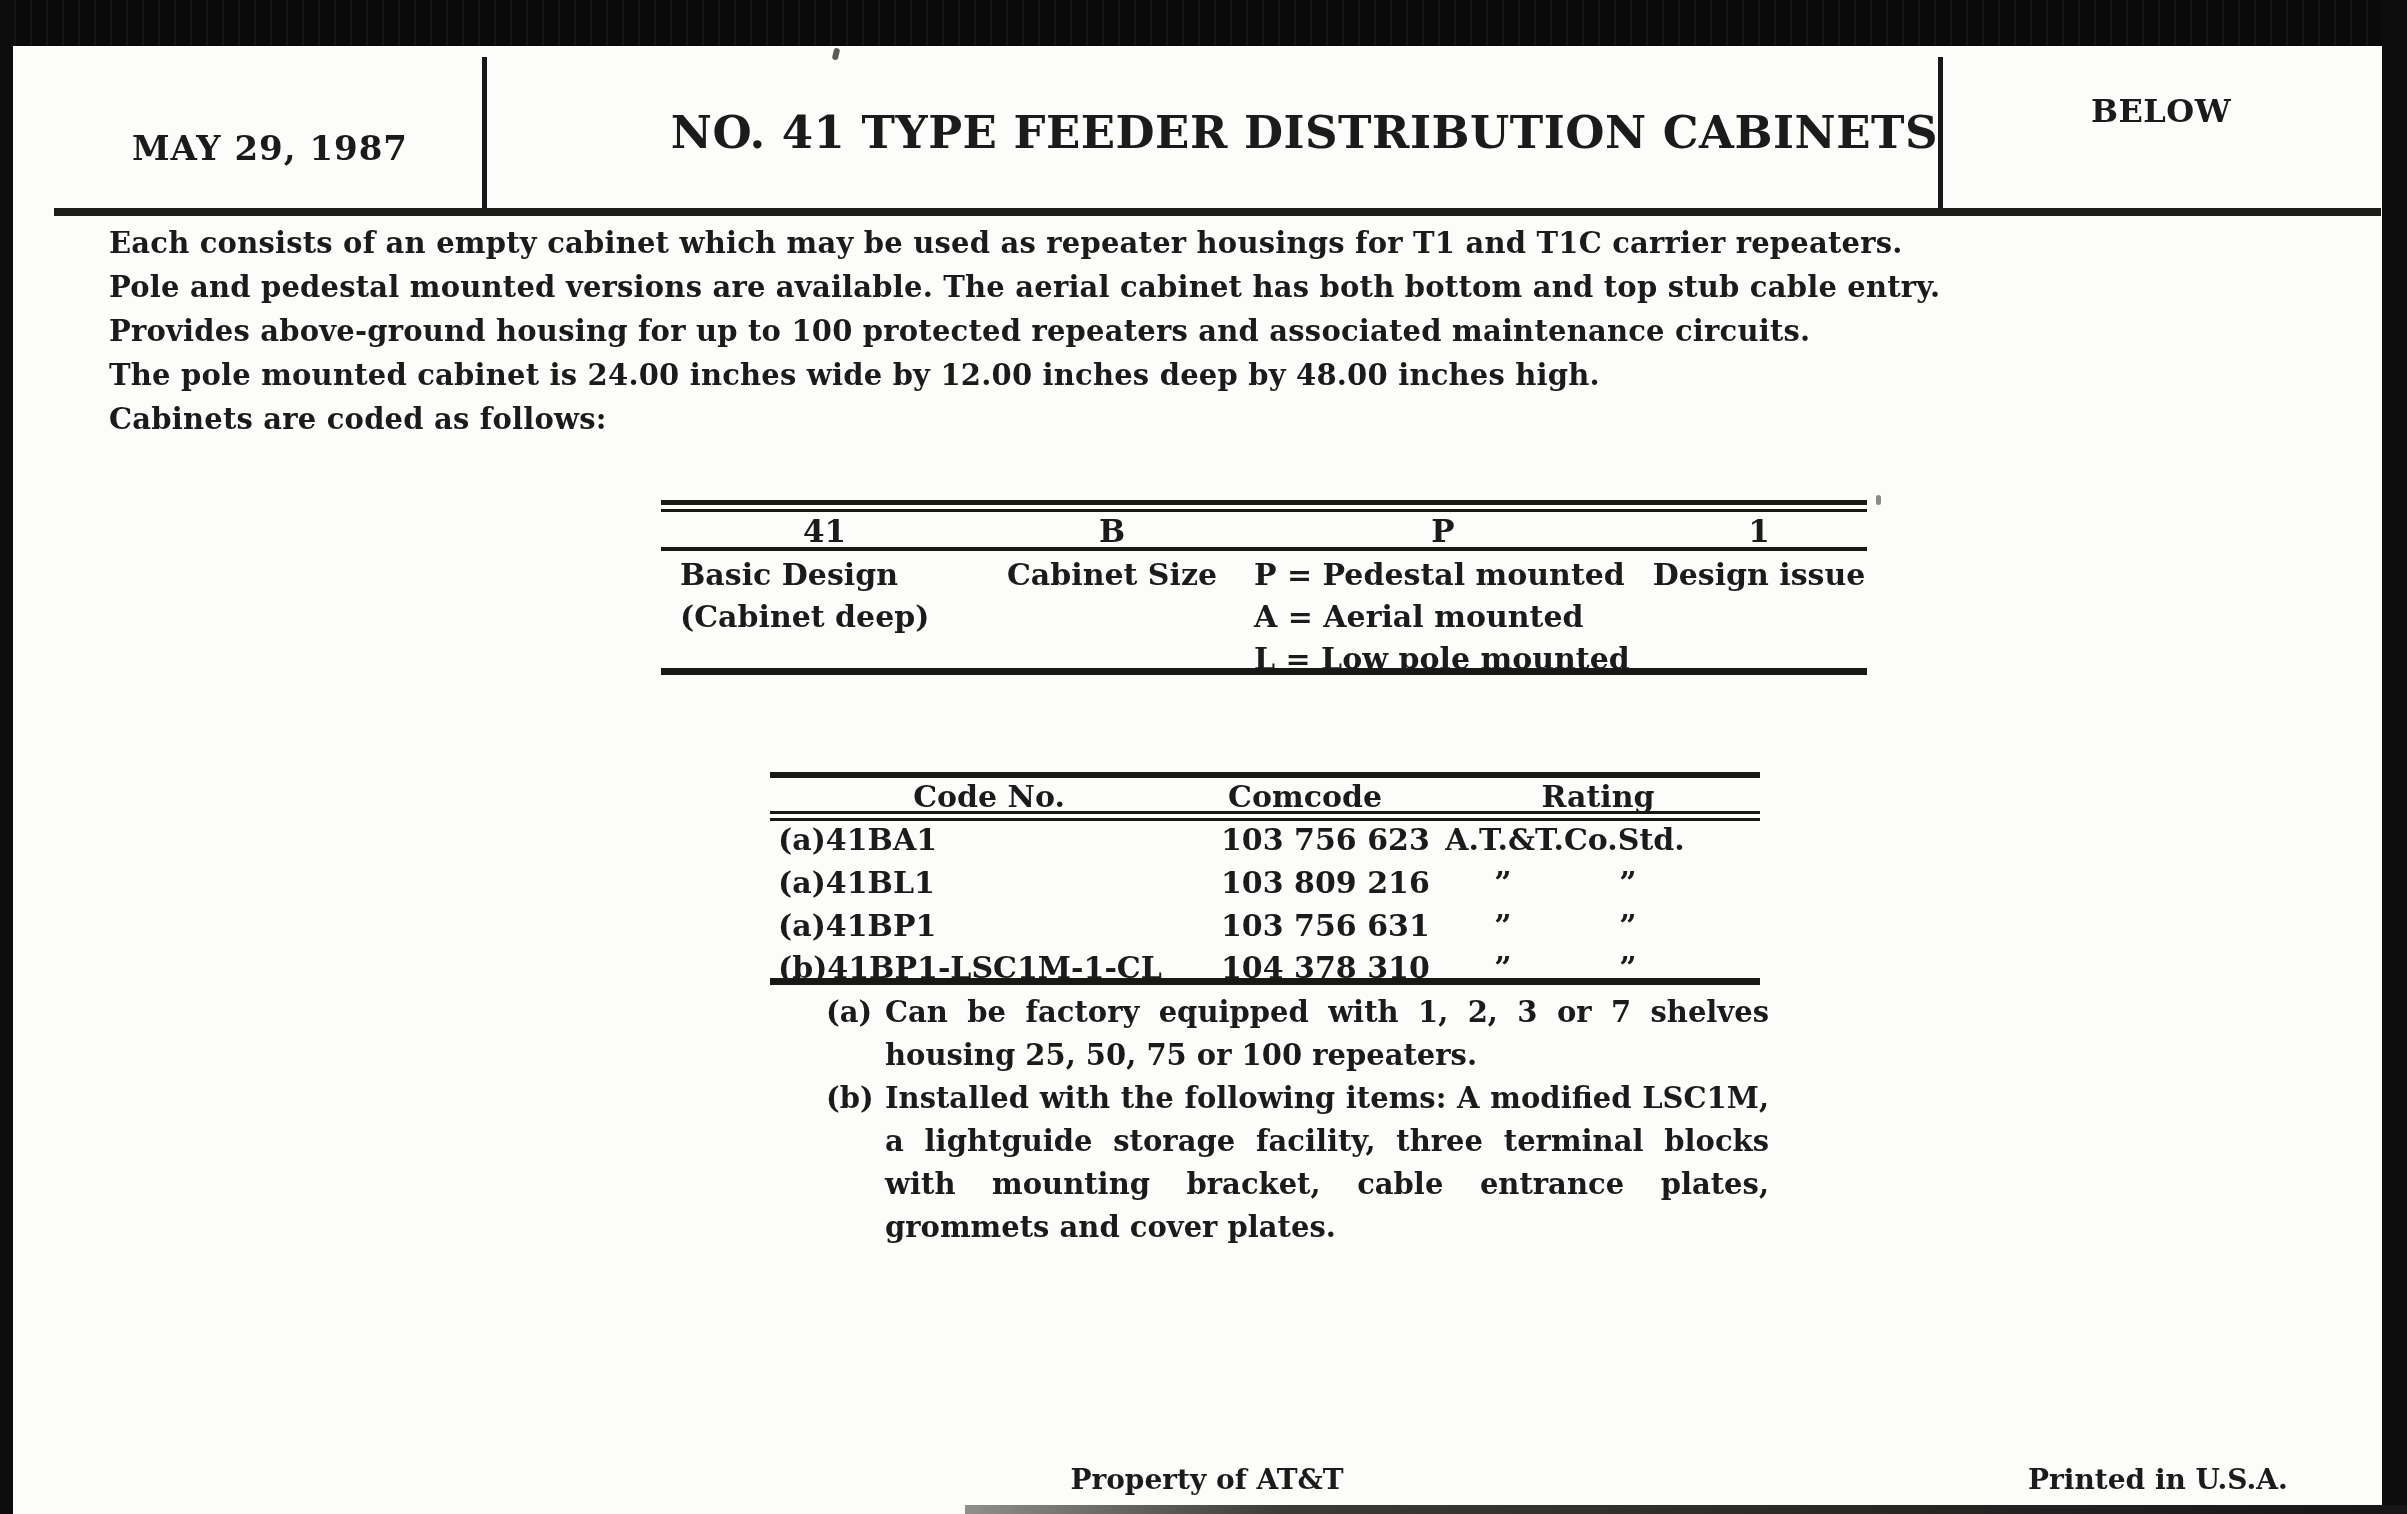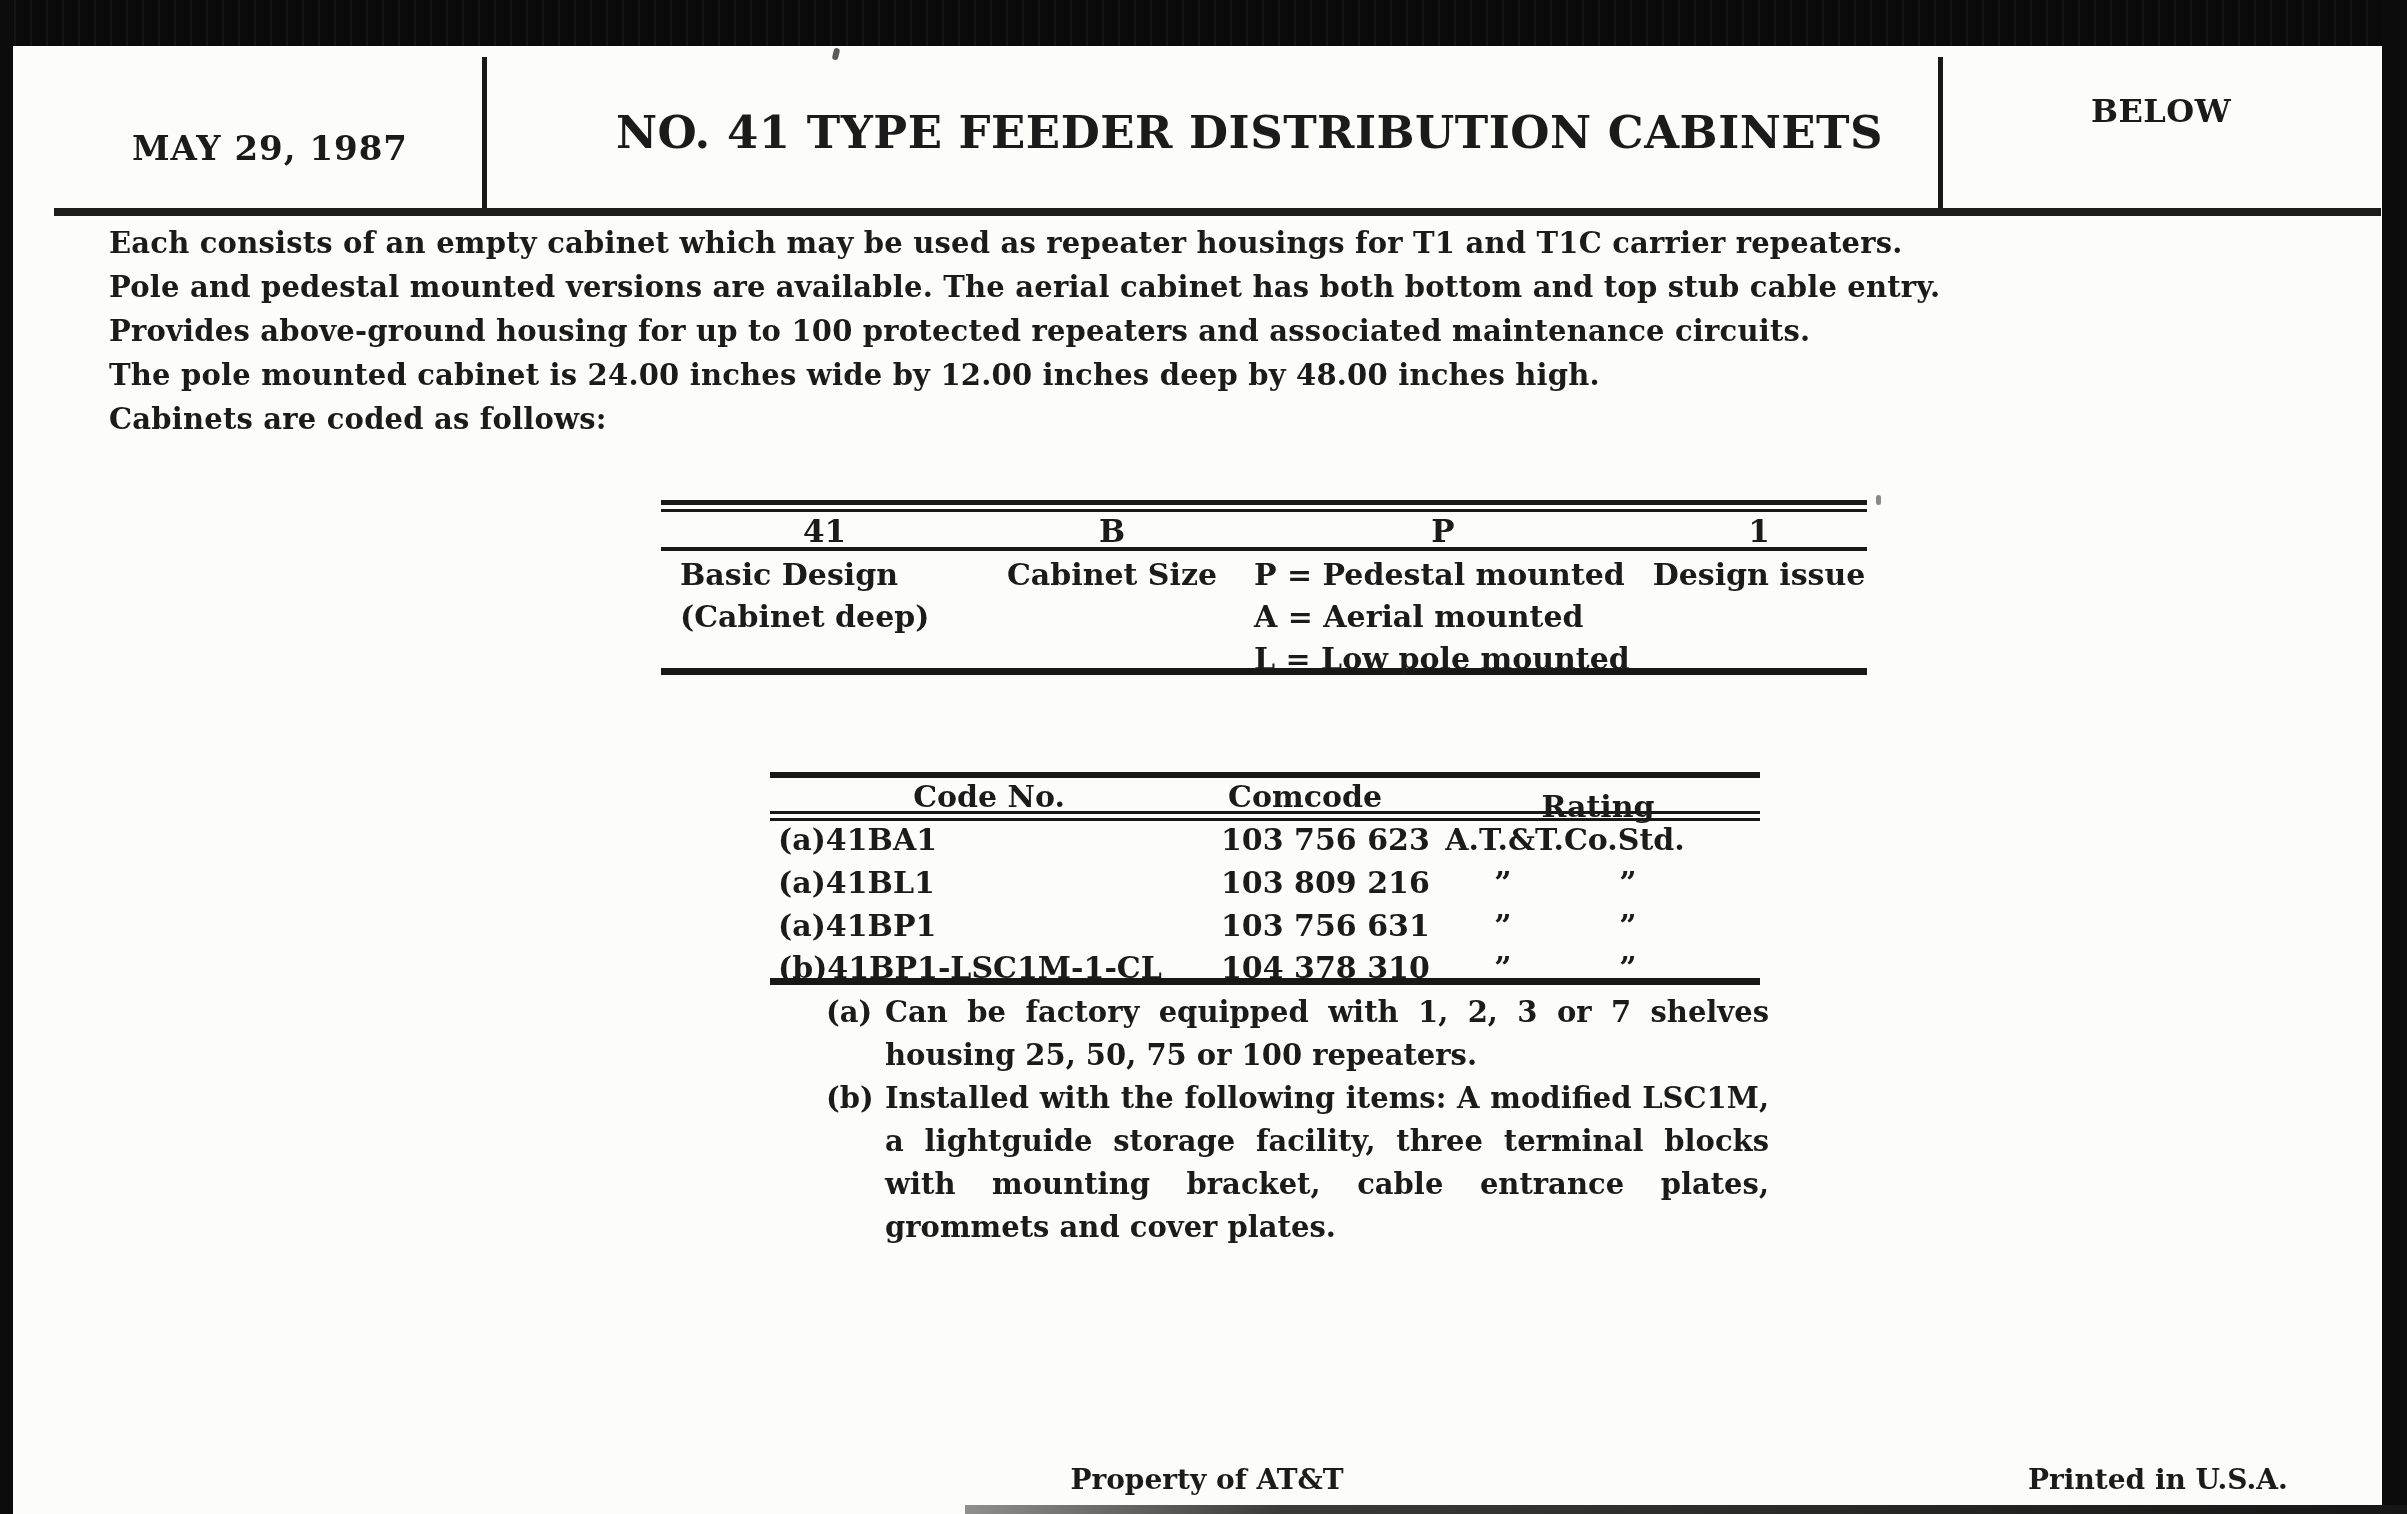--- a/index.html
+++ b/index.html
@@ -20,21 +20,21 @@
   .speck1{left:833px;top:48px;width:6px;height:12px;transform:rotate(14deg);}
   .speck2{left:1876px;top:495px;width:5px;height:10px;background:#8a8a86;}
 
   
   .hdr-date{position:absolute;left:72px;top:128px;width:396px;text-align:center;
     font-size:34px;letter-spacing:1px;white-space:nowrap;}
   .vrule{position:absolute;top:57px;width:5px;height:152px;background:#181818;}
   .vrule1{left:482px;}
   .vrule2{left:1938px;}
   .hdr-title{position:absolute;left:487px;top:106px;width:1451px;margin:0;
-    text-align:center;font-size:45px;font-weight:700;letter-spacing:0.5px;white-space:nowrap;padding-left:37px;}
+    text-align:right;font-size:45px;font-weight:700;letter-spacing:0.5px;white-space:nowrap;}
   .hdr-ratings{position:absolute;left:1943px;top:91px;width:436px;text-align:center;
     font-size:32px;line-height:41px;letter-spacing:0.5px;}
   .hdr-rule{position:absolute;left:54px;top:208px;width:2327px;height:8px;background:#1d1d1b;}
 
   
   .intro{position:absolute;left:109px;top:221px;font-size:29px;line-height:44px;
     letter-spacing:0.2px;white-space:nowrap;}
 
   
   .t1{position:absolute;left:661px;top:500px;width:1206px;height:218px;}
@@ -54,21 +54,21 @@
   .t1-desc.ac{text-align:center;}
 
   
   .t2{position:absolute;left:770px;top:772px;width:990px;height:213px;}
   .t2 .rule{position:absolute;left:0;width:100%;background:#181816;}
   .t2-ruleA{top:0;height:6px;}
   .t2-ruleB1{top:39px;height:3px;}
   .t2-ruleB2{top:46px;height:3px;}
   .t2-ruleD{top:206px;height:7px;}
   .t2-hcell{position:absolute;top:7px;transform:translateX(-50%);font-size:30px;white-space:nowrap;}
-  .t2-h1{left:219px;} .t2-h2{left:535px;} .t2-h3{left:828px;margin-top:10px;}
+  .t2-h1{left:219px;} .t2-h2{left:535px;} .t2-h3{left:828px;}
   .t2-row{position:absolute;left:0;width:100%;height:40px;font-size:30px;}
   .t2-r0{top:50px;} .t2-r1{top:93px;} .t2-r2{top:136px;} .t2-r3{top:178px;}
   .t2-code{position:absolute;left:8px;white-space:nowrap;}
   .t2-comcode{position:absolute;left:451px;white-space:nowrap;}
   .t2-rating{position:absolute;left:795px;transform:translateX(-50%);white-space:nowrap;}
   .t2-ditto1{position:absolute;left:733px;transform:translateX(-50%);}
   .t2-ditto2{position:absolute;left:858px;transform:translateX(-50%);}
 
   
   .fnotes{position:absolute;left:826px;top:991px;width:943px;

